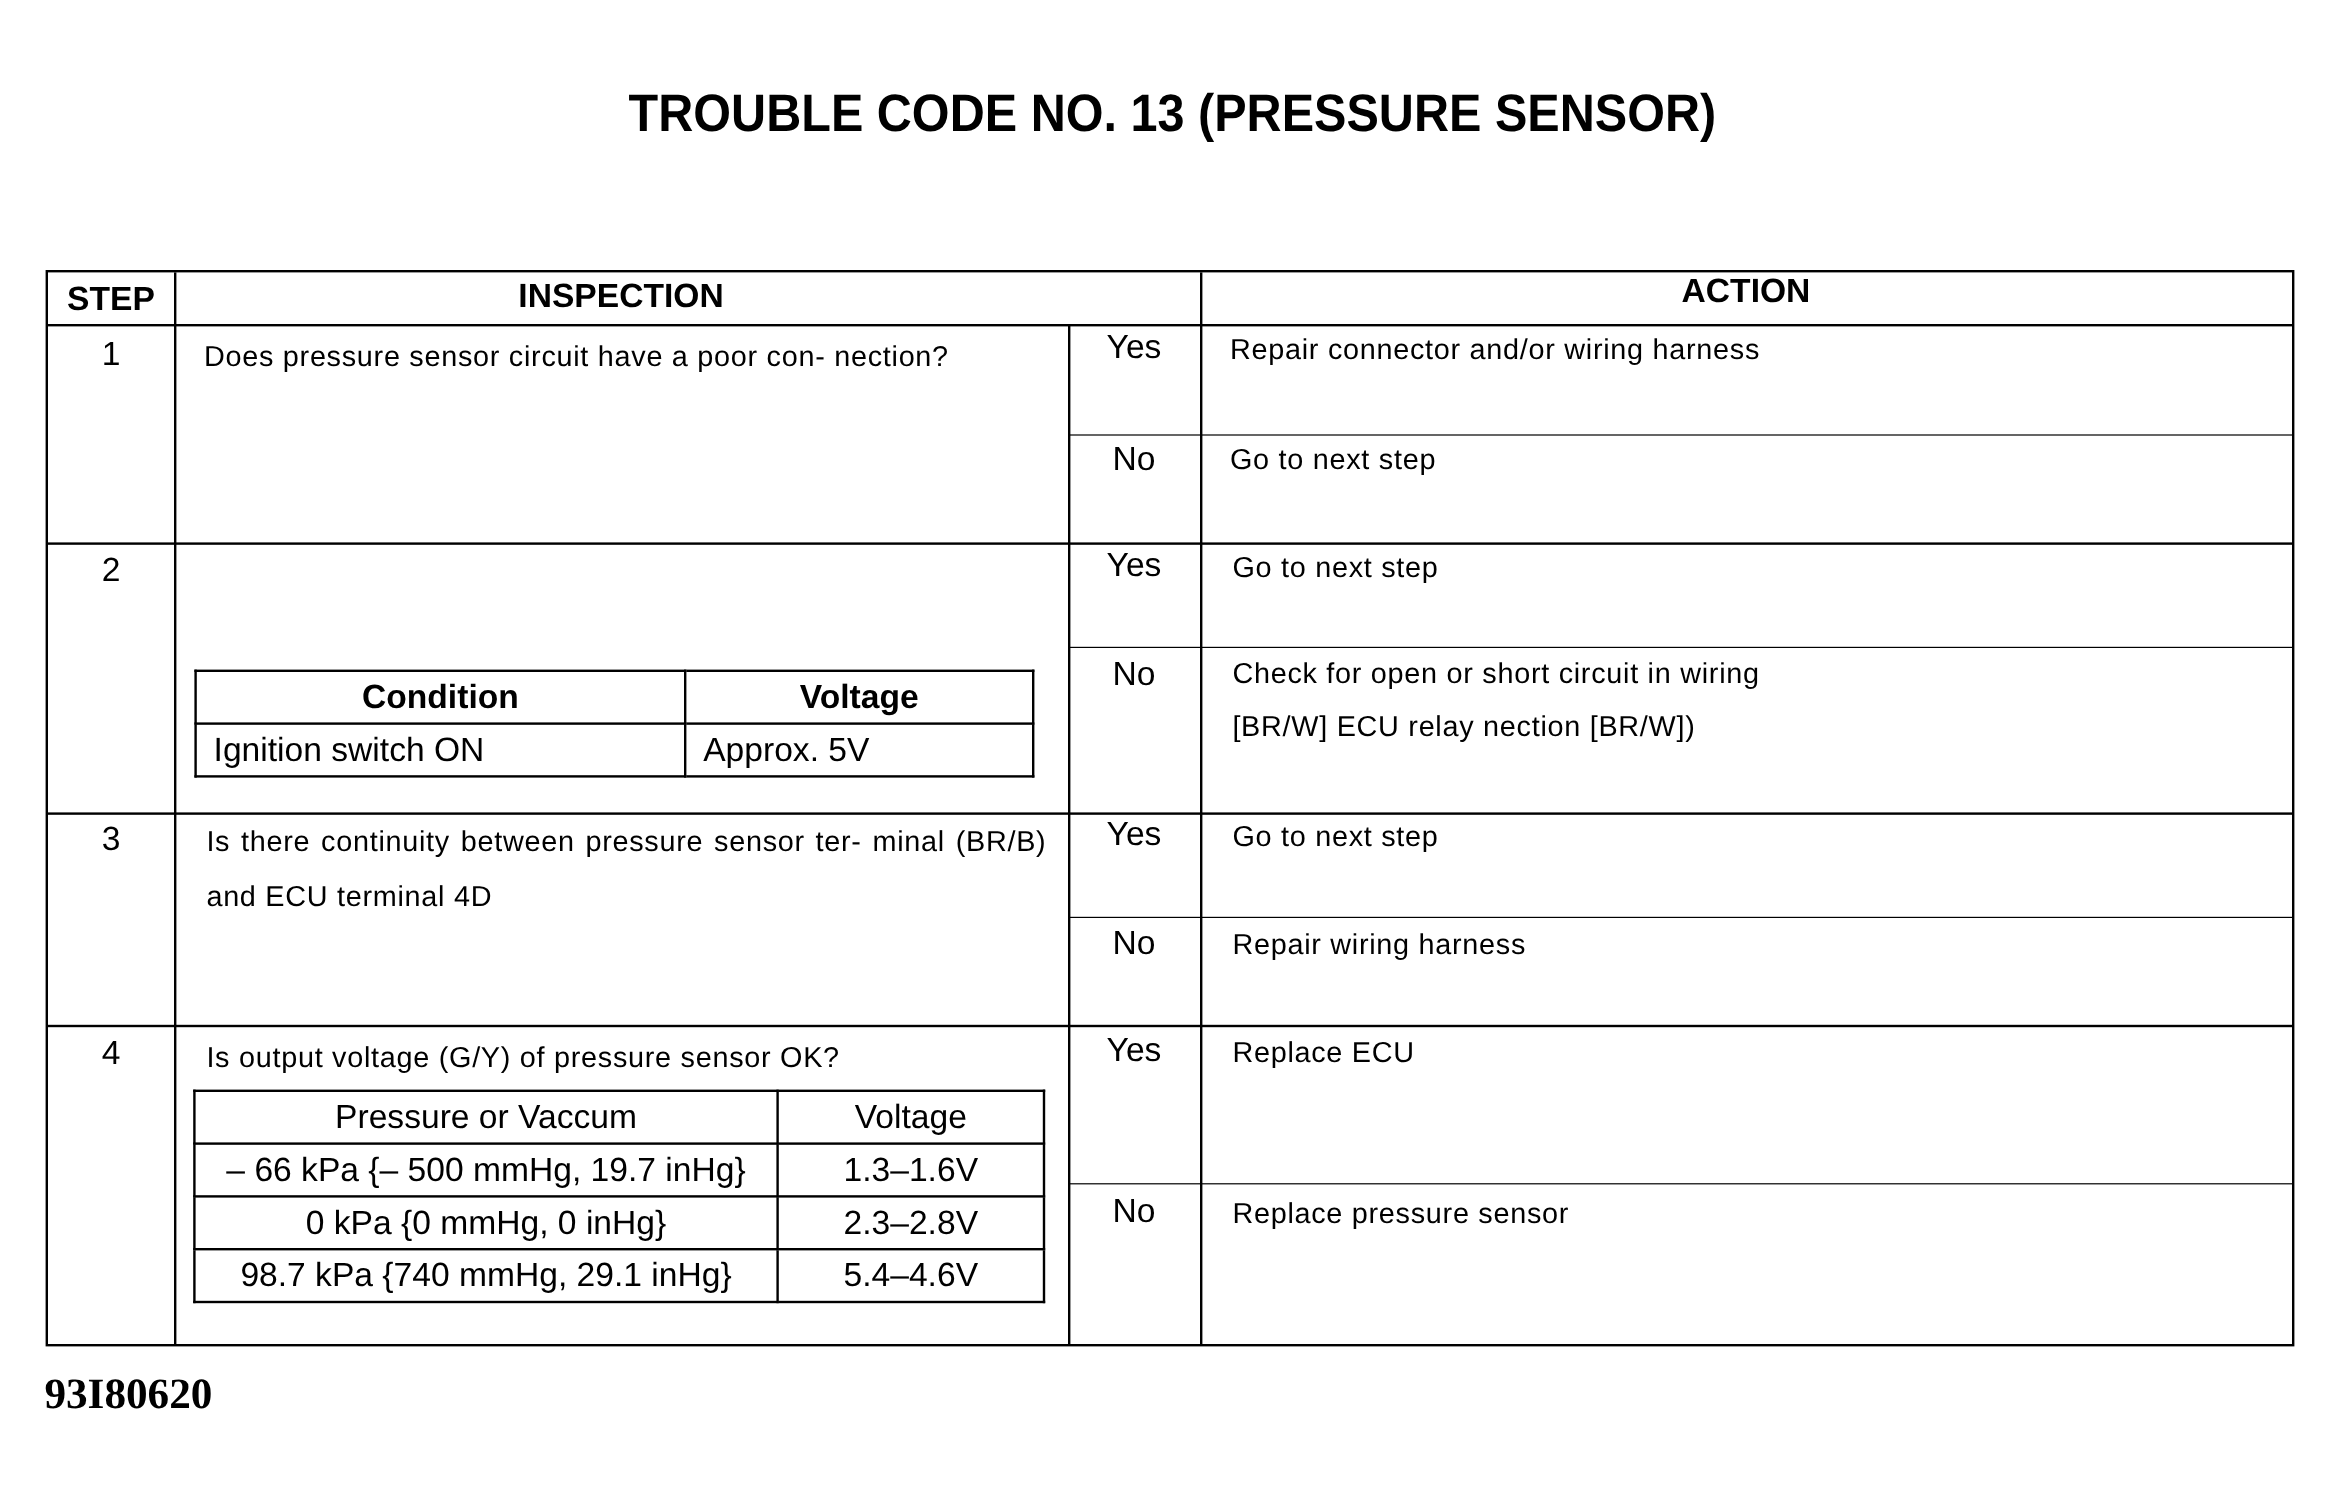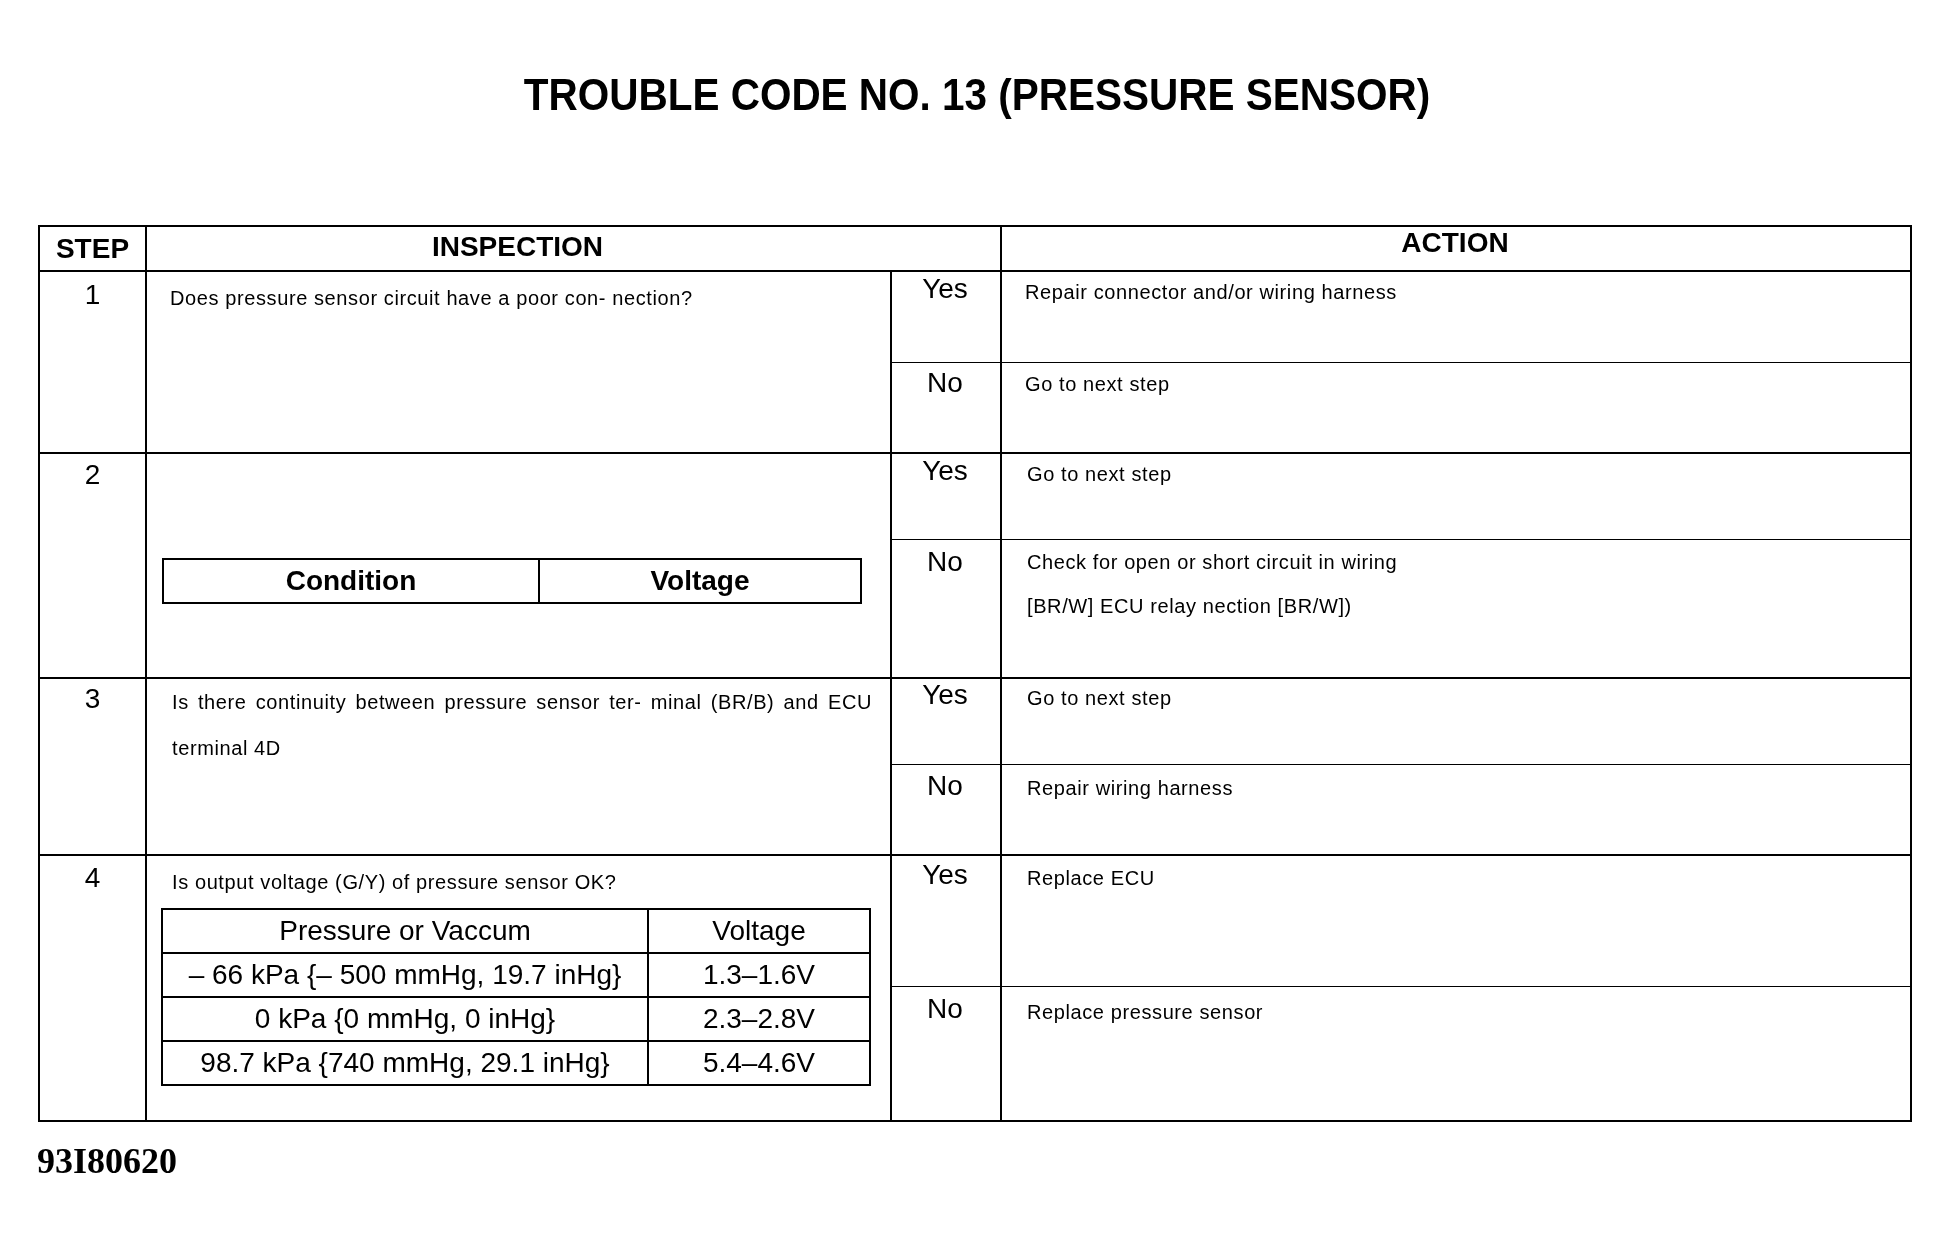--- a/index.html
+++ b/index.html
@@ -4,21 +4,21 @@
 <style>
   html, body { margin: 0; padding: 0; background: #ffffff; }
   body { width: 1954px; height: 1248px; position: relative; overflow: hidden; color: #000; font-family: "Liberation Sans", sans-serif; }
   .title { position: absolute; left: 0; width: 1954px; top: 70px; text-align: center; font-weight: bold; font-size: 44px; letter-spacing: 0px; transform: scaleX(0.92); transform-origin: center; }
   .tbl { position: absolute; left: 38px; top: 225px; width: 1874px; height: 897px; border: 2px solid #000; box-sizing: border-box; }
   .cell { position: absolute; box-sizing: border-box; }
   .hline { position: absolute; height: 0; border-top: 2px solid #000; }
   .vline { position: absolute; width: 0; border-left: 2px solid #000; }
   .thinh { border-top-width: 1.5px; }
   .hdr { font-weight: bold; font-size: 28px; text-align: center; }
-  .body-txt { font-size: 20px; line-height: 46px; letter-spacing: 0.6px; }
+  .body-txt { font-size: 24px; line-height: 46px; letter-spacing: 0.6px; }
   .just { text-align: justify; text-align-last: left; }
   .stepnum { font-size: 28px; text-align: center; }
   .yn { font-size: 28px; text-align: center; }
   .inner { position: absolute; border: 2px solid #000; box-sizing: border-box; border-collapse: collapse; font-size: 28px; }
   .inner td, .inner th { border: 2px solid #000; padding: 0 14px; height: 44px; box-sizing: border-box; }
   .inner th { font-weight: bold; text-align: center; }
   .inner .ctr { text-align: center; }
   .code { position: absolute; left: 37px; top: 1140px; font-family: "Liberation Serif", serif; font-weight: bold; font-size: 36px; }
 </style>
 </head>
@@ -51,22 +51,26 @@
   <div class="cell body-txt just" style="left:130px; top:48px; width:700px;">Does pressure sensor circuit have a poor con- nection?</div>
   <div class="cell yn" style="left:850px; top:46px; width:110px;">Yes</div>
   <div class="cell body-txt" style="left:985px; top:42px; width:860px;">Repair connector and/or wiring harness</div>
   <div class="cell yn" style="left:850px; top:140px; width:110px;">No</div>
   <div class="cell body-txt" style="left:985px; top:134px; width:860px;">Go to next step</div>
 
   <div class="cell stepnum" style="left:0; top:232px; width:105px;">2</div>
   <table class="inner" style="left:122px; top:331px; width:700px;">
     <tbody>
         <tr>
-      <th style="width:376px;">Condition</th>
+      <th style="width:408px;">Condition</th>
       <th>Voltage</th>
+    </tr>
+    <tr>
+      <td>Ignition switch ON</td>
+      <td>Approx. 5V</td>
     </tr>
   </tbody>
     </table>
   <div class="cell yn" style="left:850px; top:228px; width:110px;">Yes</div>
   <div class="cell body-txt" style="left:987px; top:224px; width:860px;">Go to next step</div>
   <div class="cell yn" style="left:850px; top:319px; width:110px;">No</div>
   <div class="cell body-txt" style="left:987px; top:313px; width:860px; line-height:44px;">
     <div>Check for open or short circuit in wiring</div>
     <div>[BR/W] ECU relay nection [BR/W])</div>
   </div>

